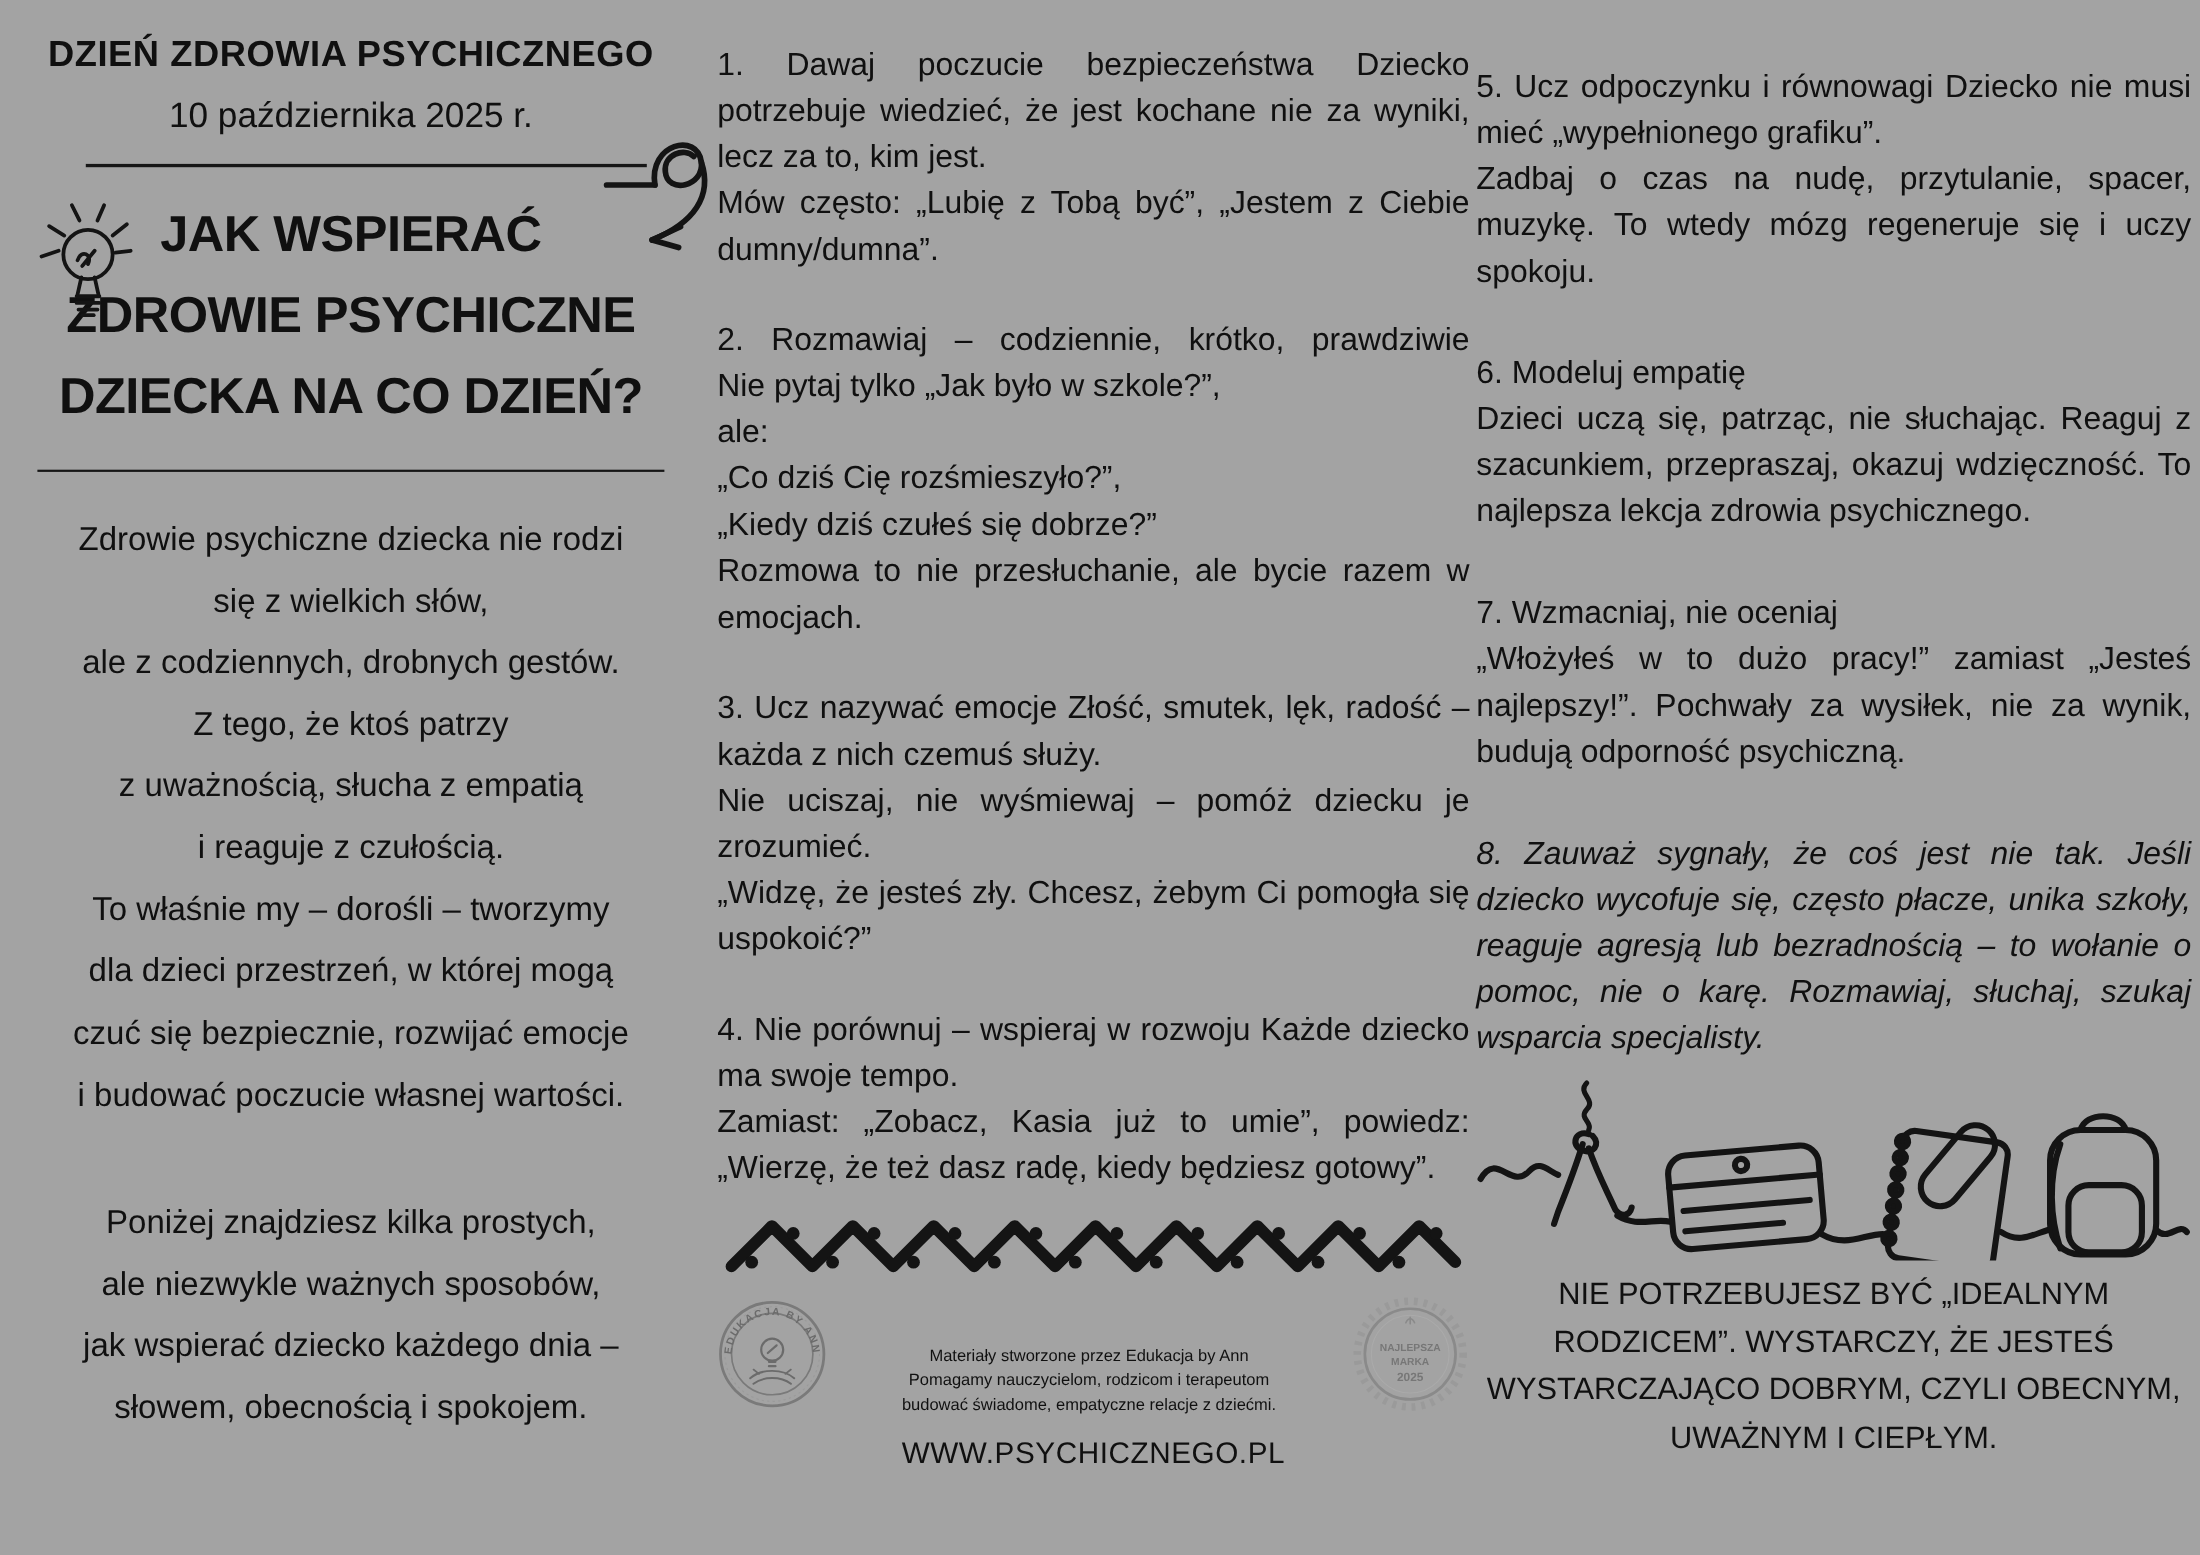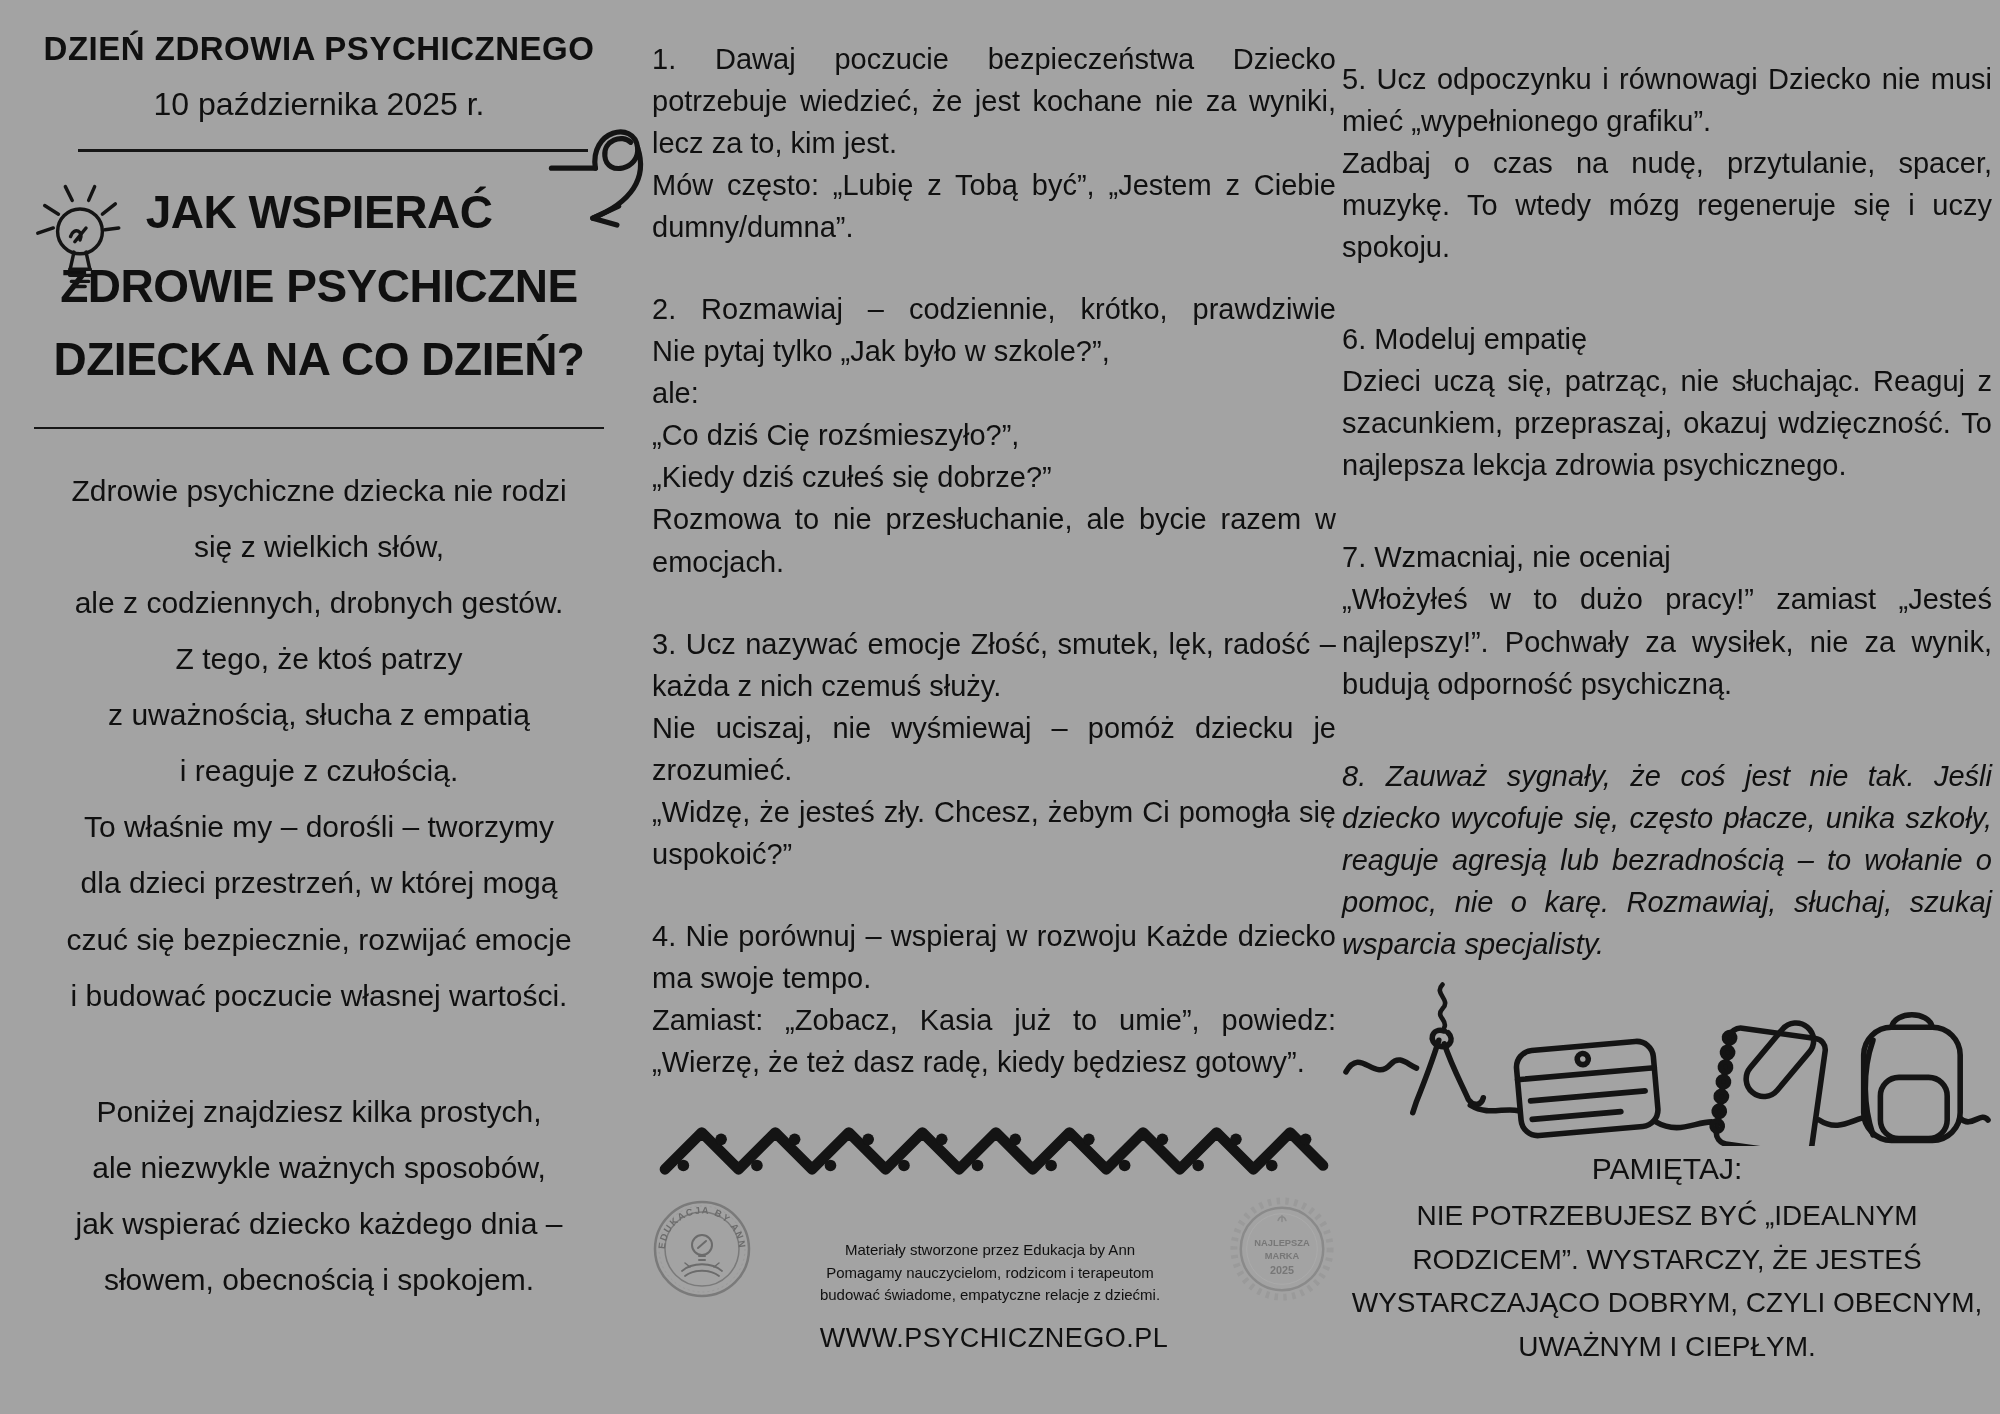--- a/index.html
+++ b/index.html
@@ -108,21 +108,21 @@
       <div class="seg">„Kiedy dziś czułeś się dobrze?”</div>
       <div class="seg">Rozmowa to nie przesłuchanie, ale bycie razem w emocjach.</div>
     </div>
 
     <div class="point">
       <div class="seg">3. Ucz nazywać emocje Złość, smutek, lęk, radość – każda z nich czemuś służy.</div>
       <div class="seg">Nie uciszaj, nie wyśmiewaj – pomóż dziecku je zrozumieć.</div>
       <div class="seg">„Widzę, że jesteś zły. Chcesz, żebym Ci pomogła się uspokoić?”</div>
     </div>
 
-    <div class="point" style="margin-bottom:36px;">
+    <div class="point" style="margin-bottom:18px;">
       <div class="seg">4. Nie porównuj – wspieraj w rozwoju Każde dziecko ma swoje tempo.</div>
       <div class="seg">Zamiast: „Zobacz, Kasia już to umie”, powiedz: „Wierzę, że też dasz radę, kiedy będziesz gotowy”.</div>
     </div>
 
     
     <span>
       <svg class="zigzag" width="684" height="60" viewBox="0 0 690 62" fill="none">
         <path d="M5,52 L43,14 L81,52 L119,14 L157,52 L195,14 L233,52 L271,14 L309,52 L347,14 L385,52 L423,14 L461,52 L499,14 L537,52 L575,14 L613,52 L651,14 L685,48" stroke="#141414" stroke-width="11" stroke-linecap="round" stroke-linejoin="round"></path>
         <g fill="#141414">
           <circle cx="63" cy="21" r="6"></circle>
@@ -238,20 +238,19 @@
         <g>
           <rect x="562" y="52" width="104" height="122" rx="30"></rect>
           <path d="M592,52 c4,-18 40,-18 44,0"></path>
           <rect x="580" y="106" width="72" height="66" rx="20"></rect>
           <path d="M572,66 c-12,34 -10,72 0,102"></path>
         </g>
         <path d="M666,150 c12,12 22,-8 30,2"></path>
       </svg>
     </span>
 
-    <div class="reminder-h">PAMIĘTAJ:</div>
     <div class="reminder-b">NIE POTRZEBUJESZ BYĆ „IDEALNYM
 RODZICEM”. WYSTARCZY, ŻE JESTEŚ
 WYSTARCZAJĄCO DOBRYM, CZYLI OBECNYM,
 UWAŻNYM I CIEPŁYM.</div>
   </div>
 
 </div>
 
 </body></html>

